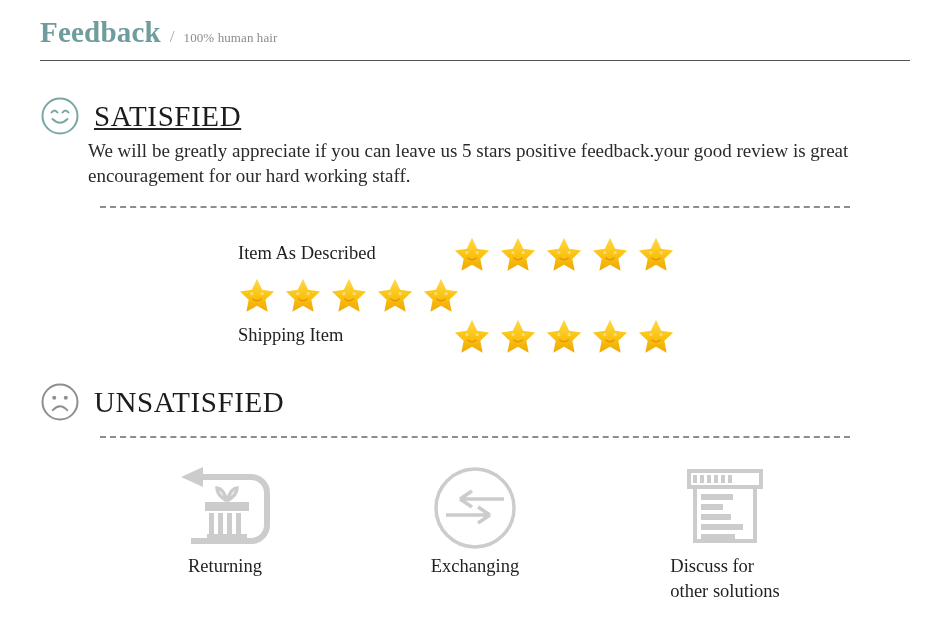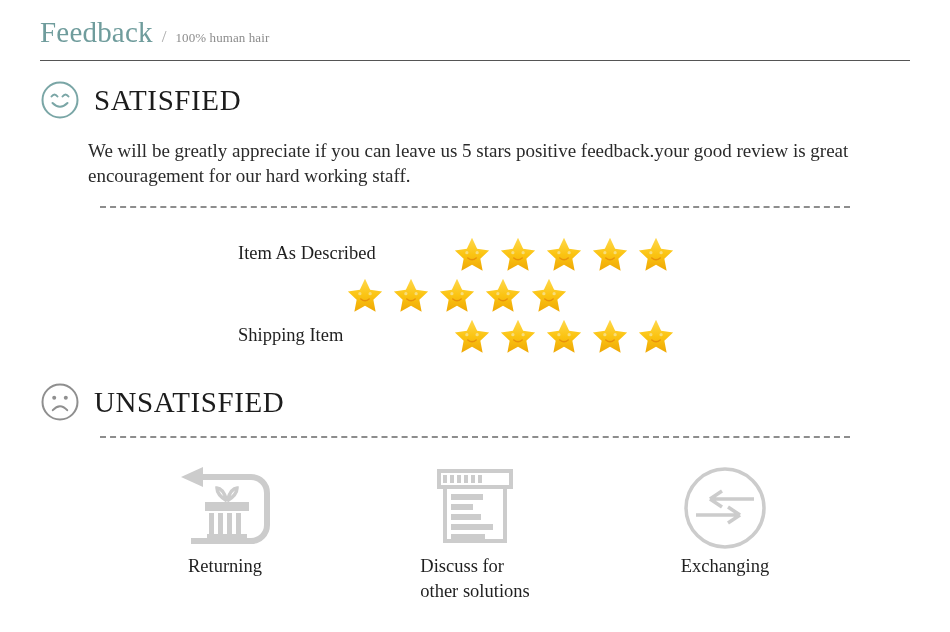--- a/index.html
+++ b/index.html
@@ -25,21 +25,21 @@
     height: 40px;
   }
   .header-row {
     display: flex;
     align-items: baseline;
     gap: 9px;
   }
   .header-title {
     font-size: 29px;
     color: #6f9c9c;
-    font-weight: normal;
+    font-weight: bold;
     letter-spacing: 0.2px;
     line-height: 1;
   }
   .header-sep {
     font-size: 17px;
     color: #a8a8a8;
     line-height: 1;
   }
   .header-sub {
     font-size: 13px;
@@ -56,21 +56,21 @@
     background: #555555;
   }
 
   
   .section-head {
     position: absolute;
     display: flex;
     align-items: center;
     gap: 14px;
   }
-  .section-head.satisfied { left: 40px; top: 80px; }
+  .section-head.satisfied { left: 40px; top: 96px; text-decoration: underline; }
   .section-head.unsatisfied { left: 40px; top: 382px; }
 
   .face-icon { width: 40px; height: 40px; display: block; flex: 0 0 auto; }
 
   .section-title {
     font-size: 29px;
     letter-spacing: 0.6px;
     color: #1c1c1c;
     line-height: 1;
     white-space: nowrap;
@@ -99,21 +99,20 @@
   
   .ratings {
     position: absolute;
     left: 238px;
     top: 233px;
   }
   .rating-row {
     display: flex;
     align-items: center;
     height: 41px;
-    justify-content: center;
   }
   .rating-label {
     width: 215px;
     font-size: 18.5px;
     color: #1f1f1f;
     line-height: 1;
   }
   .stars {
     display: flex;
     gap: 8px;
@@ -350,20 +349,31 @@
         <rect x="36" y="48" width="5" height="24" fill="#cccccc"></rect>
         <rect x="45" y="48" width="5" height="24" fill="#cccccc"></rect>
         <rect x="54" y="48" width="5" height="24" fill="#cccccc"></rect>
         <rect x="63" y="48" width="5" height="24" fill="#cccccc"></rect>
         <rect x="34" y="69" width="40" height="4" fill="#cccccc"></rect>
         <path d="M54 36 q-10 -6 -10 -13 q6 0 10 13" fill="none" stroke="#cccccc" stroke-width="3.5"></path>
         <path d="M54 36 q10 -6 10 -13 q-6 0 -10 13" fill="none" stroke="#cccccc" stroke-width="3.5"></path>
       </svg>
     </span>
     <span class="option-label">Returning</span>
+  </div>
+
+  <div class="option">
+    <span class="option-icon-wrap">
+      <svg class="opt-svg" width="86" height="86" viewBox="0 0 86 86" aria-hidden="true">
+        <circle cx="43" cy="43" r="39" fill="none" stroke="#cccccc" stroke-width="3.5"></circle>
+        <path d="M72 34 H28 M28 34 L40 26 M28 34 L40 42" fill="none" stroke="#cccccc" stroke-width="3.5" stroke-linejoin="miter"></path>
+        <path d="M14 50 H58 M58 50 L46 42 M58 50 L46 58" fill="none" stroke="#cccccc" stroke-width="3.5" stroke-linejoin="miter"></path>
+      </svg>
+    </span>
+    <span class="option-label">Exchanging</span>
   </div>
 
   <div class="option">
     <span class="option-icon-wrap">
       <svg class="opt-svg" width="92" height="86" viewBox="0 0 92 86" aria-hidden="true">
         <rect x="10" y="6" width="72" height="16" fill="none" stroke="#cccccc" stroke-width="4"></rect>
         <rect x="14" y="10" width="4" height="8" fill="#cccccc"></rect>
         <rect x="21" y="10" width="4" height="8" fill="#cccccc"></rect>
         <rect x="28" y="10" width="4" height="8" fill="#cccccc"></rect>
         <rect x="35" y="10" width="4" height="8" fill="#cccccc"></rect>
@@ -374,24 +384,13 @@
         <rect x="22" y="39" width="22" height="6" fill="#cccccc"></rect>
         <rect x="22" y="49" width="30" height="6" fill="#cccccc"></rect>
         <rect x="22" y="59" width="42" height="6" fill="#cccccc"></rect>
         <rect x="22" y="69" width="34" height="6" fill="#cccccc"></rect>
       </svg>
     </span>
     <span class="option-label">Discuss for
 other solutions</span>
   </div>
 
-  <div class="option">
-    <span class="option-icon-wrap">
-      <svg class="opt-svg" width="86" height="86" viewBox="0 0 86 86" aria-hidden="true">
-        <circle cx="43" cy="43" r="39" fill="none" stroke="#cccccc" stroke-width="3.5"></circle>
-        <path d="M72 34 H28 M28 34 L40 26 M28 34 L40 42" fill="none" stroke="#cccccc" stroke-width="3.5" stroke-linejoin="miter"></path>
-        <path d="M14 50 H58 M58 50 L46 42 M58 50 L46 58" fill="none" stroke="#cccccc" stroke-width="3.5" stroke-linejoin="miter"></path>
-      </svg>
-    </span>
-    <span class="option-label">Exchanging</span>
-  </div>
-
 </div>
 
 </body></html>

